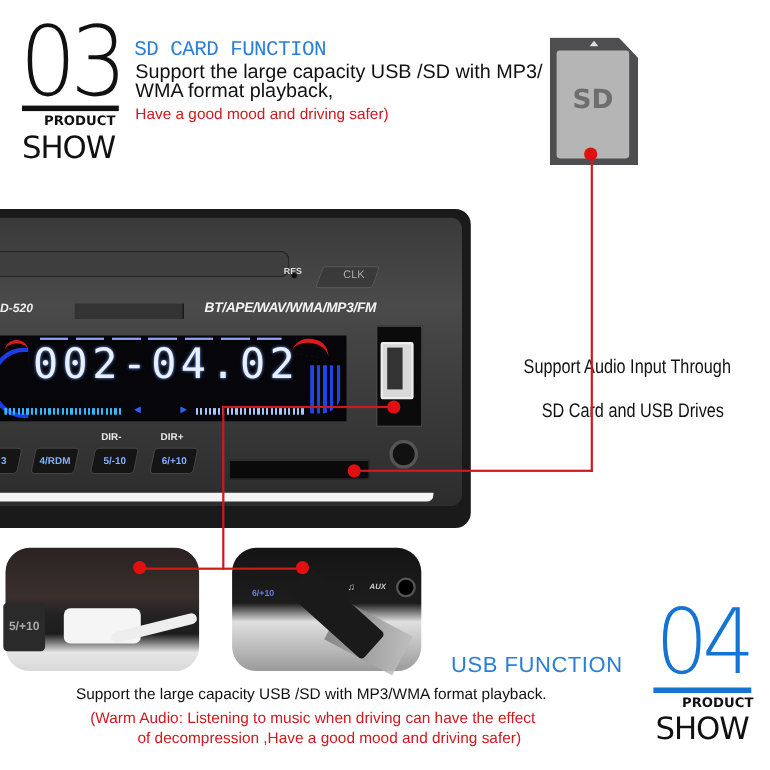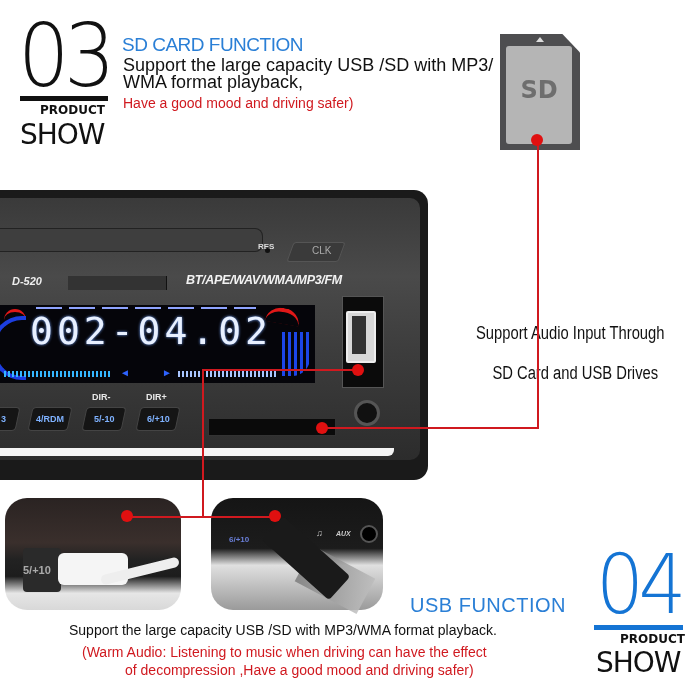--- a/index.html
+++ b/index.html
@@ -6,39 +6,39 @@
   body { width: 700px; height: 700px; background: #ffffff; position: relative; overflow: hidden; font-family: "Liberation Sans", sans-serif; }
   .abs { position: absolute; }
 
   
   .big-num { font-family: "DejaVu Sans", sans-serif; font-weight: 300; letter-spacing: -6px; line-height: 1; }
   .num03 { left: 18px; top: 12px; font-size: 88px; color: #111; transform: scaleX(0.92); transform-origin: left top; }
   .bar03 { left: 20px; top: 96px; width: 88px; height: 5px; background: #111; }
   .product03 { left: 40px; top: 103px; font-size: 12px; font-weight: bold; color: #111; font-family: "DejaVu Sans", sans-serif; }
   .show03 { left: 20px; top: 118px; font-size: 28px; color: #111; font-family: "DejaVu Sans", sans-serif; letter-spacing: -1px; }
 
-  .title03 { left: 122px; top: 34px; font-size: 19px; color: #2a7fd6; font-family: Liberation Sans, sans-serif; letter-spacing: -0.5px; }
+  .title03 { left: 122px; top: 34px; font-size: 19px; color: #2a7fd6; font-family: Liberation Mono, monospace; letter-spacing: -0.5px; }
   .desc03 { left: 123px; top: 57px; font-size: 18px; color: #111; line-height: 17px; }
   .warm03 { left: 123px; top: 94px; font-size: 14px; color: #d0191f; line-height: 18px; }
 
   
   .sdcard { left: 500px; top: 34px; width: 80px; height: 116px; background: #4e4e50; clip-path: polygon(0 0, 78% 0, 100% 16%, 100% 100%, 0 100%); }
   .sdcard-inner { left: 506px; top: 46px; width: 66px; height: 98px; background: #b5b5b5; border-radius: 3px; }
   .sdcard-label { left: 506px; top: 76px; width: 66px; text-align: center; font-size: 24px; font-weight: bold; color: #6e6e6e; font-family: "DejaVu Sans", sans-serif; }
   .sdcard-tri { left: 536px; top: 37px; width: 0; height: 0; border-left: 4px solid transparent; border-right: 4px solid transparent; border-bottom: 5px solid #ddd; }
 
   
   .radio { left: 0; top: 190px; width: 428px; height: 290px; background: #1a1a1a; border-radius: 0 14px 14px 0; }
   .radio-face { left: 0; top: 198px; width: 420px; height: 262px; background: linear-gradient(180deg,#3a3a3a 0%,#4a4a4a 30%,#3c3c3c 60%,#2c2c2c 100%); border-radius: 0 10px 10px 0; }
   .cd-slot { left: 0; top: 228px; width: 262px; height: 22px; background: #3e3e3e; border: 1px solid #222; border-left: none; border-radius: 0 8px 8px 0; }
   .res-label { left: 258px; top: 242px; font-size: 8px; color: #ddd; font-weight: bold; }
   .res-dot { left: 265px; top: 248px; width: 5px; height: 5px; background: #111; border-radius: 50%; }
   .clk-btn { left: 290px; top: 242px; width: 50px; height: 18px; background: #3a3a3a; border: 1px solid #555; transform: skewX(-20deg); border-radius: 3px; }
   .clk-label { left: 301px; top: 245px; font-size: 10px; color: #aaa; margin-left: 11px; }
-  .model-label { left: 12px; top: 275px; font-size: 11px; color: #eee; font-style: italic; font-weight: bold; }
+  .model-label { left: 0; top: 275px; font-size: 11px; color: #eee; font-style: italic; font-weight: bold; }
   .model-window { left: 68px; top: 276px; width: 98px; height: 14px; background: #333; border-right: 1px solid #111; }
   .formats { left: 186px; top: 273px; font-size: 12.5px; color: #f2f2f2; font-style: italic; font-weight: bold; letter-spacing: -0.3px; }
 
   .display { left: 0; top: 305px; width: 315px; height: 78px; background: #05050a; }
   .disp-digits { left: 30px; top: 309px; font-family: "DejaVu Sans Mono", monospace; font-size: 38px; color: #e8f0ff; letter-spacing: 4px; text-shadow: 0 0 3px #7aa8ff; }
   .disp-topbar { left: 36px; top: 307px; width: 220px; height: 2px; background: repeating-linear-gradient(90deg,#8fa4ff 0 26px,transparent 26px 33px); }
   .disp-arc-l { left: -8px; top: 316px; width: 30px; height: 56px; border: 4px solid #1c3ee0; border-right: none; border-radius: 30px 0 0 30px; }
   .disp-red-l { left: 4px; top: 309px; width: 22px; height: 8px; border-top: 3px solid #e01818; border-radius: 20px 20px 0 0; }
   .disp-red-r { left: 266px; top: 308px; width: 34px; height: 12px; border-top: 4px solid #e01818; border-radius: 30px 30px 0 0; transform: rotate(10deg); }
   .disp-bars-r { left: 282px; top: 332px; width: 28px; height: 44px; background: repeating-linear-gradient(90deg,#1c46e8 0 3px,transparent 3px 6px); border-radius: 0 0 18px 0; }
@@ -68,21 +68,21 @@
   .support-line2 { padding-left: 20px; }
 
   
   .rline { background: #d0191f; }
   .rdot { width: 12px; height: 12px; border-radius: 50%; background: #e01010; }
 
   
   .photo { border-radius: 22px; overflow: hidden; }
   .photo1 { left: 5px; top: 498px; width: 176px; height: 112px; background: linear-gradient(180deg,#2a2322 0%,#3a2f2c 40%,#222 55%,#1d1d1d 70%,#e6e6e6 85%,#d8d8d8 100%); }
   .photo2 { left: 211px; top: 498px; width: 172px; height: 112px; background: linear-gradient(180deg,#151515 0%,#1c1c1c 45%,#e0e0e0 60%,#9a9a9a 100%); }
-  .p1-button { left: 23px; top: 548px; width: 38px; height: 44px; background: #2a2a2a; border-radius: 4px; color: #aaa; font-size: 11px; font-weight: bold; line-height: 44px; text-align: left; }
+  .p1-button { left: 3px; top: 548px; width: 38px; height: 44px; background: #2a2a2a; border-radius: 4px; color: #aaa; font-size: 11px; font-weight: bold; line-height: 44px; text-align: center; }
   .p1-usb { left: 58px; top: 553px; width: 70px; height: 32px; background: #f5f5f5; border-radius: 6px; }
   .p1-cable { left: 100px; top: 566px; width: 80px; height: 10px; background: #eee; border-radius: 5px; transform: rotate(-14deg); }
   .p2-label { left: 229px; top: 535px; font-size: 8px; color: #6a7fd8; font-weight: bold; }
   .p2-note { left: 316px; top: 528px; font-size: 9px; color: #ccc; }
   .p2-aux { left: 336px; top: 530px; font-size: 7px; color: #ccc; font-style: italic; font-weight: bold; }
   .p2-jack { left: 360px; top: 525px; width: 14px; height: 14px; border-radius: 50%; background: #000; border: 2px solid #555; }
   .p2-stick { left: 262px; top: 540px; width: 32px; height: 90px; background: #1a1a1a; transform: rotate(-48deg); transform-origin: top left; border-radius: 4px; }
   .p2-drive { left: 300px; top: 560px; width: 70px; height: 40px; background: linear-gradient(90deg,#777,#bbb); transform: rotate(28deg); opacity: 0.8; }
 
   

